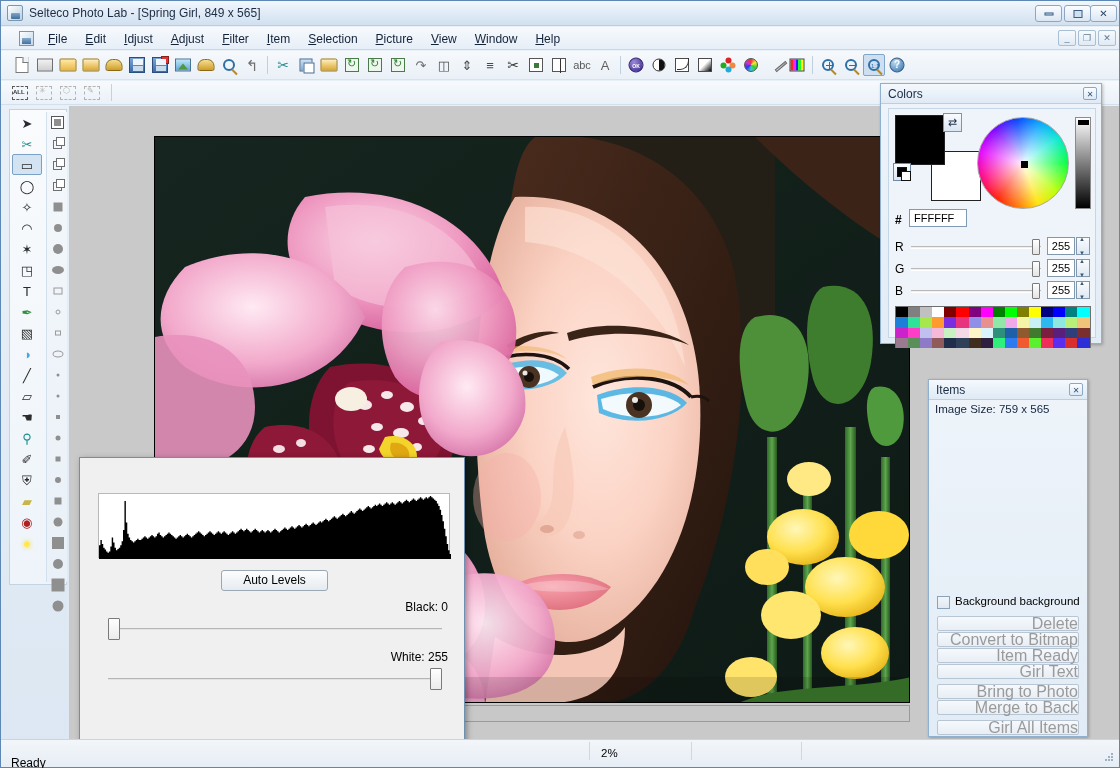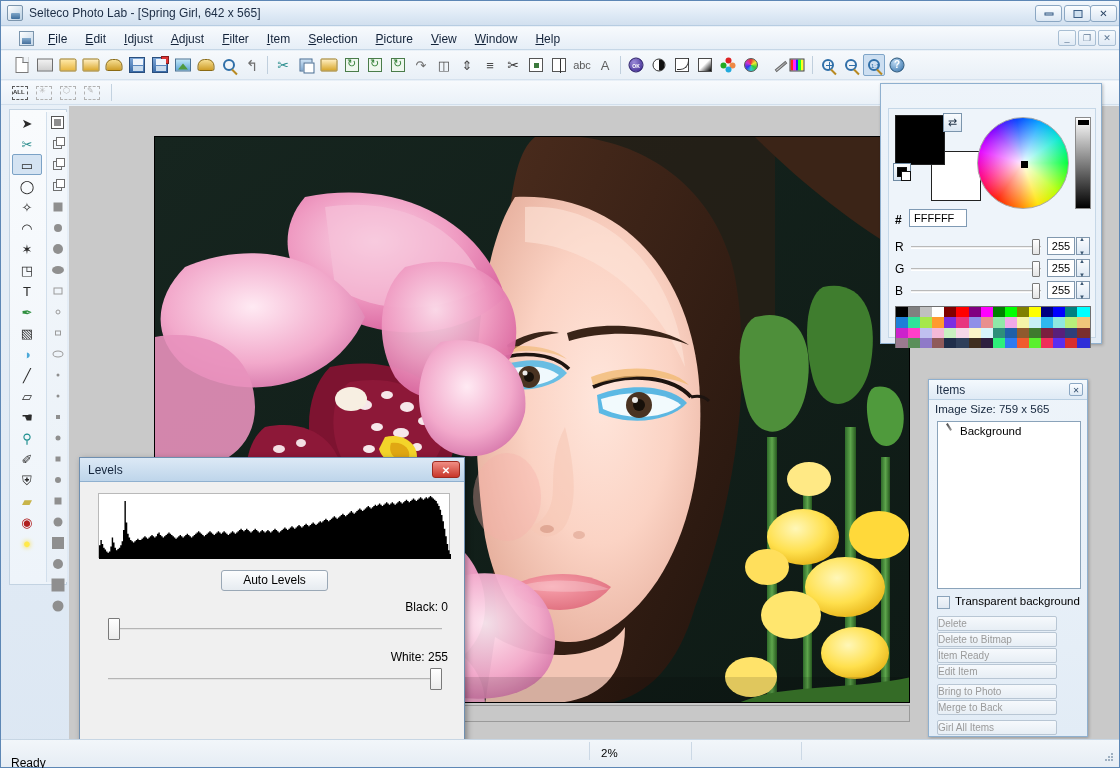--- a/index.html
+++ b/index.html
@@ -220,23 +220,23 @@
   .item-row { position:relative; height:18px; padding-left:22px; line-height:18px;
       font-size:11.5px; cursor:default; }
   .item-row .pen { position:absolute; left:5px; top:3px; width:11px; height:11px;}
   .item-row .pen:after{content:"";position:absolute;left:2px;top:1px;width:8px;height:2px;
       background:linear-gradient(90deg,#4a4a4a,#9a9a9a);transform:rotate(58deg);}
   #transp-row { position:absolute; left:8px; top:214px; height:18px; }
   #transp-chk { position:absolute; left:0; top:2px; width:13px; height:13px;
       background:linear-gradient(#f2f6fa,#dfe8f1); border:1px solid #8aa3ba; cursor:pointer;}
   #transp-lbl { position:absolute; left:18px; top:1px; font-size:11.5px; white-space:nowrap;}
   #items-btns { position:absolute; left:8px; top:236px; width:144px; }
-  .ibtn { width:120px; height:15px; margin-bottom:1px;
+  .ibtn { width:142px; height:15px; margin-bottom:1px;
       background:linear-gradient(#f6f9fc,#e7eef5); border:1px solid #b8c6d4;
-      font-size:10px; color:#9a9a9a; text-align:left; line-height:13px; cursor:default;
+      font-size:16px; color:#9a9a9a; text-align:right; line-height:13px; cursor:default;
       border-radius:2px; }
   .ibtn.gap { margin-top:5px; }
 
   
   #levels { position:absolute; left:78px; top:456px; width:386px; height:289px;
       background:#f0f0f0; border:1px solid #6f8fb0;
       box-shadow:2px 2px 6px rgba(0,0,0,.35); }
   #levels-cap { position:relative; height:24px;
       background:linear-gradient(#dce9f6,#bed5ea); border-bottom:1px solid #8fb0cf; }
   #levels-title { position:absolute; left:8px; top:5px; font-size:12px; color:#14253c; }
@@ -269,21 +269,21 @@
   #st-grip { position:absolute; right:4px; bottom:4px; width:10px; height:10px; }
   #st-grip i{position:absolute;width:2px;height:2px;background:#9fb0c1;}
 </style>
 </head>
 <body>
 
 <div id="app">
 
   <div id="titlebar">
     <div id="app-icon"></div>
-    <div id="title-text">Selteco Photo Lab - [Spring Girl, 642 x 565]</div>
+    <div id="title-text">Selteco Photo Lab - [Spring Girl, 849 x 565]</div>
     <div class="wbtn" id="w-min">
         <i></i>
       </div>
     <div class="wbtn" id="w-max">
         <i></i>
       </div>
     <div class="wbtn" id="w-close">
         <i>✕</i>
       </div>
   </div>
@@ -644,20 +644,24 @@
           </g>
 
           <rect x="0" y="540" width="756" height="27" fill="#000" opacity=".12"></rect>
         </svg>
       </div>
       <div id="hscroll"></div>
     </div>
   </div>
 
   <div id="colors-panel">
+    <div class="panel-cap">
+      <div class="t">Colors</div>
+      <div class="panel-close"></div>
+    </div>
     <div id="colors-body">
       <div id="bgsw"></div>
       <div id="fgsw"></div>
       <div id="swapbtn"></div>
       <div id="resetbtn"></div>
       <div id="hexrow">
         <div id="hexhash">#</div>
         <input id="hexfield" type="text" value="FFFFFF" style="">
       </div>
       <div id="wheel">
@@ -757,43 +761,36 @@
         </div>
     </div>
   </div>
 
   <div id="items-panel">
     <div class="panel-cap">
       <div class="t">Items</div>
       <div class="panel-close"></div>
     </div>
     <div id="items-size">Image Size: 759 x 565</div>
-    <div id="items-list">
-        <div class="item-row"><span class="pen"></span><span>Background</span></div>
-      </div>
     <div id="transp-row">
       <div id="transp-chk"></div>
-      <div id="transp-lbl">Transparent background</div>
+      <div id="transp-lbl">Background background</div>
     </div>
     <div id="items-btns">
         <div class="ibtn">Delete</div>
-        <div class="ibtn">Delete to Bitmap</div>
+        <div class="ibtn">Convert to Bitmap</div>
         <div class="ibtn">Item Ready</div>
-        <div class="ibtn">Edit Item</div>
+        <div class="ibtn">Girl Text</div>
         <div class="ibtn gap">Bring to Photo</div>
         <div class="ibtn">Merge to Back</div>
         <div class="ibtn gap">Girl All Items</div>
       </div>
   </div>
 
   <div id="levels">
-    <div id="levels-cap">
-      <div id="levels-title">Levels</div>
-      <div id="levels-close"></div>
-    </div>
     <div id="histo">
       <svg id="histo-svg" viewBox="0 0 352 65" preserveAspectRatio="none" width="352" height="65">
           <polygon points="0,65 0.00,51.14 1.41,51.14 1.41,46.10 2.83,46.10 2.83,49.88 4.24,49.88 4.24,53.66 5.65,53.66 5.65,55.55 7.07,55.55 7.07,57.44 8.48,57.44 8.48,58.70 9.90,58.70 9.90,57.44 11.31,57.44 11.31,52.40 12.72,52.40 12.72,43.58 14.14,43.58 14.14,48.62 15.55,48.62 15.55,53.66 16.96,53.66 16.96,56.18 18.38,56.18 18.38,54.92 19.79,54.92 19.79,53.66 21.20,53.66 21.20,51.14 22.62,51.14 22.62,47.36 24.03,47.36 24.03,36.02 25.45,36.02 25.45,7.04 26.86,7.04 26.86,28.46 28.27,28.46 28.27,39.80 29.69,39.80 29.69,43.58 31.10,43.58 31.10,46.10 32.51,46.10 32.51,47.36 33.93,47.36 33.93,48.62 35.34,48.62 35.34,47.36 36.76,47.36 36.76,46.10 38.17,46.10 38.17,44.84 39.58,44.84 39.58,46.10 41.00,46.10 41.00,46.10 42.41,46.10 42.41,44.84 43.82,44.84 43.82,43.58 45.24,43.58 45.24,42.32 46.65,42.32 46.65,43.58 48.06,43.58 48.06,44.84 49.48,44.84 49.48,43.58 50.89,43.58 50.89,42.32 52.31,42.32 52.31,41.06 53.72,41.06 53.72,42.32 55.13,42.32 55.13,43.58 56.55,43.58 56.55,42.32 57.96,42.32 57.96,39.80 59.37,39.80 59.37,38.54 60.79,38.54 60.79,41.06 62.20,41.06 62.20,42.32 63.61,42.32 63.61,43.58 65.03,43.58 65.03,42.32 66.44,42.32 66.44,41.06 67.86,41.06 67.86,39.80 69.27,39.80 69.27,38.54 70.68,38.54 70.68,39.80 72.10,39.80 72.10,41.06 73.51,41.06 73.51,42.32 74.92,42.32 74.92,43.58 76.34,43.58 76.34,44.84 77.75,44.84 77.75,43.58 79.16,43.58 79.16,42.32 80.58,42.32 80.58,41.06 81.99,41.06 81.99,42.32 83.41,42.32 83.41,43.58 84.82,43.58 84.82,42.32 86.23,42.32 86.23,41.06 87.65,41.06 87.65,39.80 89.06,39.80 89.06,41.06 90.47,41.06 90.47,42.32 91.89,42.32 91.89,43.58 93.30,43.58 93.30,42.32 94.71,42.32 94.71,41.06 96.13,41.06 96.13,39.80 97.54,39.80 97.54,38.54 98.96,38.54 98.96,37.28 100.37,37.28 100.37,38.54 101.78,38.54 101.78,39.80 103.20,39.80 103.20,41.06 104.61,41.06 104.61,42.32 106.02,42.32 106.02,41.06 107.44,41.06 107.44,39.80 108.85,39.80 108.85,38.54 110.27,38.54 110.27,37.28 111.68,37.28 111.68,38.54 113.09,38.54 113.09,39.80 114.51,39.80 114.51,41.06 115.92,41.06 115.92,39.80 117.33,39.80 117.33,38.54 118.75,38.54 118.75,37.28 120.16,37.28 120.16,38.54 121.57,38.54 121.57,39.80 122.99,39.80 122.99,38.54 124.40,38.54 124.40,37.28 125.82,37.28 125.82,38.54 127.23,38.54 127.23,39.80 128.64,39.80 128.64,41.06 130.06,41.06 130.06,39.80 131.47,39.80 131.47,38.54 132.88,38.54 132.88,37.28 134.30,37.28 134.30,38.54 135.71,38.54 135.71,39.80 137.12,39.80 137.12,38.54 138.54,38.54 138.54,37.28 139.95,37.28 139.95,36.02 141.37,36.02 141.37,34.76 142.78,34.76 142.78,36.02 144.19,36.02 144.19,37.28 145.61,37.28 145.61,36.02 147.02,36.02 147.02,34.76 148.43,34.76 148.43,36.02 149.85,36.02 149.85,37.28 151.26,37.28 151.26,38.54 152.67,38.54 152.67,37.28 154.09,37.28 154.09,36.02 155.50,36.02 155.50,34.76 156.92,34.76 156.92,36.02 158.33,36.02 158.33,37.28 159.74,37.28 159.74,38.54 161.16,38.54 161.16,37.28 162.57,37.28 162.57,36.02 163.98,36.02 163.98,37.28 165.40,37.28 165.40,38.54 166.81,38.54 166.81,37.28 168.22,37.28 168.22,36.02 169.64,36.02 169.64,37.28 171.05,37.28 171.05,38.54 172.47,38.54 172.47,37.28 173.88,37.28 173.88,36.02 175.29,36.02 175.29,34.76 176.71,34.76 176.71,36.02 178.12,36.02 178.12,37.28 179.53,37.28 179.53,38.54 180.95,38.54 180.95,37.28 182.36,37.28 182.36,36.02 183.78,36.02 183.78,34.76 185.19,34.76 185.19,33.50 186.60,33.50 186.60,34.76 188.02,34.76 188.02,36.02 189.43,36.02 189.43,34.76 190.84,34.76 190.84,33.50 192.26,33.50 192.26,32.24 193.67,32.24 193.67,33.50 195.08,33.50 195.08,34.76 196.50,34.76 196.50,33.50 197.91,33.50 197.91,32.24 199.33,32.24 199.33,30.98 200.74,30.98 200.74,32.24 202.15,32.24 202.15,33.50 203.57,33.50 203.57,32.24 204.98,32.24 204.98,30.98 206.39,30.98 206.39,29.72 207.81,29.72 207.81,30.98 209.22,30.98 209.22,32.24 210.63,32.24 210.63,30.98 212.05,30.98 212.05,29.72 213.46,29.72 213.46,28.46 214.88,28.46 214.88,29.72 216.29,29.72 216.29,30.98 217.70,30.98 217.70,29.72 219.12,29.72 219.12,28.46 220.53,28.46 220.53,27.20 221.94,27.20 221.94,28.46 223.36,28.46 223.36,27.20 224.77,27.20 224.77,25.94 226.18,25.94 226.18,24.68 227.60,24.68 227.60,25.94 229.01,25.94 229.01,27.20 230.43,27.20 230.43,25.94 231.84,25.94 231.84,24.68 233.25,24.68 233.25,23.42 234.67,23.42 234.67,22.16 236.08,22.16 236.08,23.42 237.49,23.42 237.49,24.68 238.91,24.68 238.91,23.42 240.32,23.42 240.32,22.16 241.73,22.16 241.73,20.90 243.15,20.90 243.15,19.64 244.56,19.64 244.56,20.90 245.98,20.90 245.98,22.16 247.39,22.16 247.39,20.90 248.80,20.90 248.80,19.64 250.22,19.64 250.22,18.38 251.63,18.38 251.63,17.12 253.04,17.12 253.04,18.38 254.46,18.38 254.46,19.64 255.87,19.64 255.87,18.38 257.29,18.38 257.29,17.12 258.70,17.12 258.70,15.86 260.11,15.86 260.11,14.60 261.53,14.60 261.53,15.86 262.94,15.86 262.94,17.12 264.35,17.12 264.35,15.86 265.77,15.86 265.77,14.60 267.18,14.60 267.18,13.34 268.59,13.34 268.59,12.08 270.01,12.08 270.01,13.34 271.42,13.34 271.42,14.60 272.84,14.60 272.84,13.34 274.25,13.34 274.25,12.08 275.66,12.08 275.66,10.82 277.08,10.82 277.08,12.08 278.49,12.08 278.49,10.82 279.90,10.82 279.90,9.56 281.32,9.56 281.32,10.82 282.73,10.82 282.73,12.08 284.14,12.08 284.14,10.82 285.56,10.82 285.56,9.56 286.97,9.56 286.97,8.30 288.39,8.30 288.39,9.56 289.80,9.56 289.80,10.82 291.21,10.82 291.21,9.56 292.63,9.56 292.63,8.30 294.04,8.30 294.04,9.56 295.45,9.56 295.45,10.82 296.87,10.82 296.87,9.56 298.28,9.56 298.28,8.30 299.69,8.30 299.69,7.04 301.11,7.04 301.11,8.30 302.52,8.30 302.52,9.56 303.94,9.56 303.94,8.30 305.35,8.30 305.35,7.04 306.76,7.04 306.76,5.78 308.18,5.78 308.18,7.04 309.59,7.04 309.59,8.30 311.00,8.30 311.00,7.04 312.42,7.04 312.42,5.78 313.83,5.78 313.83,4.52 315.24,4.52 315.24,5.78 316.66,5.78 316.66,7.04 318.07,7.04 318.07,5.78 319.49,5.78 319.49,4.52 320.90,4.52 320.90,3.26 322.31,3.26 322.31,4.52 323.73,4.52 323.73,5.78 325.14,5.78 325.14,4.52 326.55,4.52 326.55,3.26 327.97,3.26 327.97,4.52 329.38,4.52 329.38,3.26 330.80,3.26 330.80,2.00 332.21,2.00 332.21,3.26 333.62,3.26 333.62,4.52 335.04,4.52 335.04,5.78 336.45,5.78 336.45,7.04 337.86,7.04 337.86,9.56 339.28,9.56 339.28,12.08 340.69,12.08 340.69,15.86 342.10,15.86 342.10,20.90 343.52,20.90 343.52,27.20 344.93,27.20 344.93,34.76 346.35,34.76 346.35,42.32 347.76,42.32 347.76,49.88 349.17,49.88 349.17,56.18 350.59,56.18 350.59,59.96 352.00,59.96 352,65" fill="#000"></polygon>
         </svg>
     </div>
     <div id="autolevels">Auto Levels</div>
     <div id="black-lbl">Black: 0</div>
     <div class="lslider" id="lsl-black">
       <div class="trk"></div>
       <div class="th" id="th-black" style="left: 8px;"></div>

